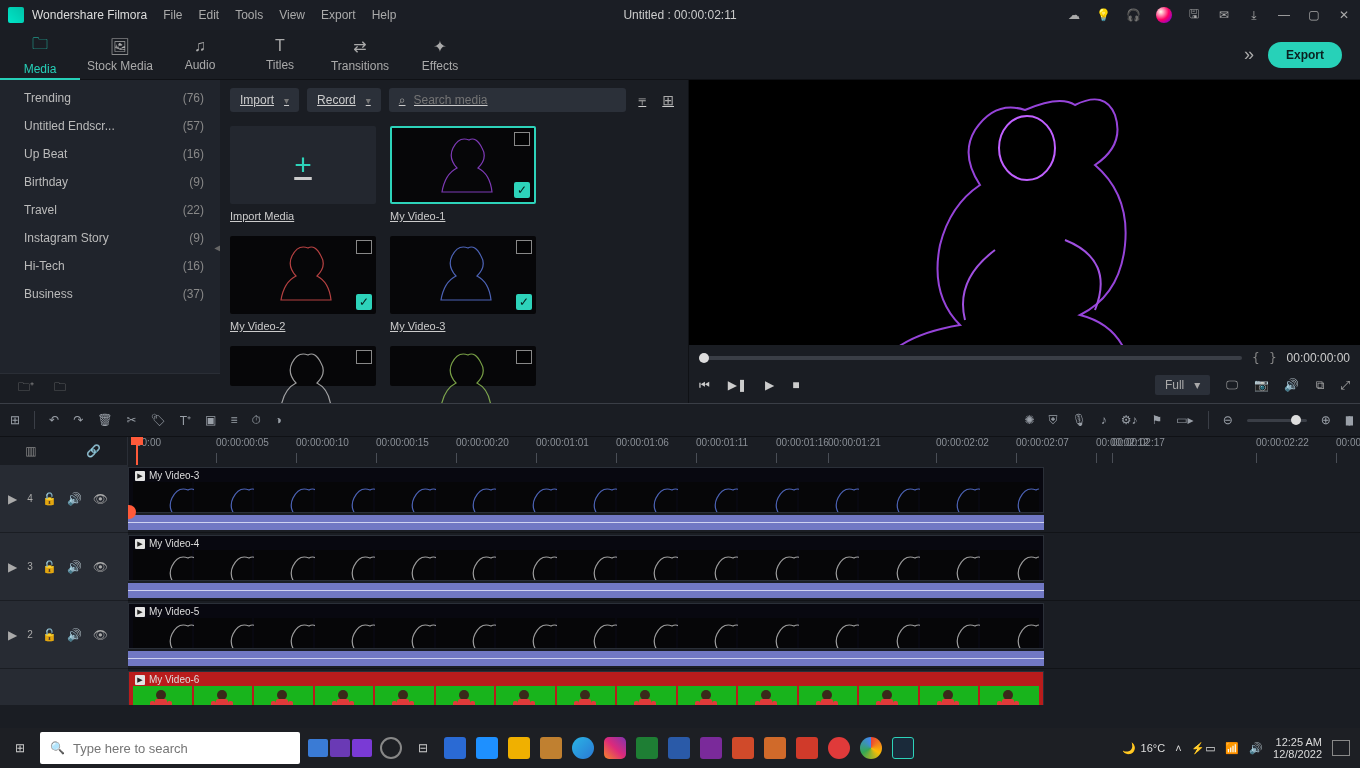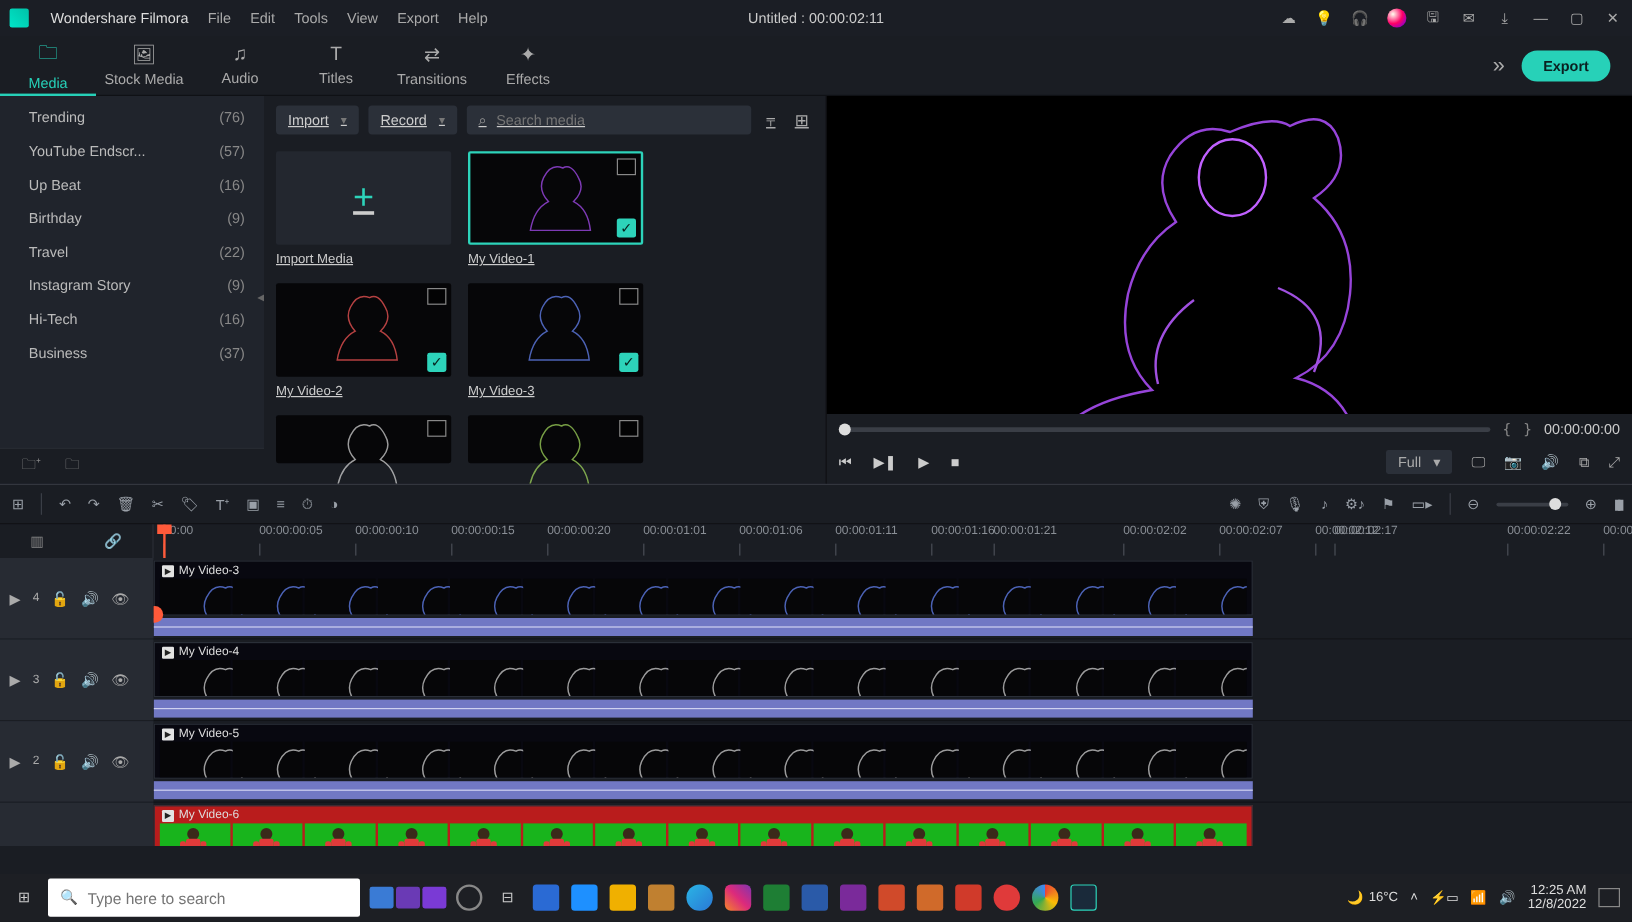--- a/index.html
+++ b/index.html
@@ -1,20 +1,20 @@
 <!DOCTYPE html>
 <html><head>
 <meta charset="utf-8">
 <style>
 * { margin: 0; padding: 0; box-sizing: border-box; font-family: "Segoe UI", Arial, sans-serif; }
 body { width: 1360px; height: 768px; background: #1a1d23; color: #ccc; overflow: hidden; font-size: 12px; }
 
 
 .titlebar { height: 30px; background: #1b1e25; display: flex; align-items: center; padding: 0 8px; position: relative; }
-.logo-area { display: flex; align-items: center; gap: 18px; }
+.logo-area { display: flex; align-items: center; gap: 8px; }
 .logo-ic { width: 16px; height: 16px; background: linear-gradient(45deg, #00e5c8, #00c2a8); border-radius: 2px; }
 .app-name { color: #ddd; font-size: 12px; margin-right: 16px; }
 .menubar { display: flex; gap: 16px; }
 .menubar span { color: #aaa; font-size: 12px; cursor: pointer; }
 .title-center { position: absolute; left: 50%; transform: translateX(-50%); color: #ccc; }
 .title-right { margin-left: auto; display: flex; gap: 14px; align-items: center; }
 .title-right .ic { width: 16px; height: 16px; display: flex; align-items: center; justify-content: center; color: #aaa; cursor: pointer; }
 .bulb { color: #f0c040; }
 .headset { color: #2fd0c0; }
 .orb { width: 16px; height: 16px; border-radius: 50%; background: radial-gradient(circle at 30% 30%, #ffe, #f06, #50f); }
@@ -187,21 +187,21 @@
 
 <div class="mainwrap">
 
   <div class="sidebar">
     <div class="side-list" id="side-list">
         <div class="side-item">
           <span>Trending</span>
           <span class="count">(76)</span>
         </div>
         <div class="side-item">
-          <span>YouTube Endscr...</span>
+          <span>Untitled Endscr...</span>
           <span class="count">(57)</span>
         </div>
         <div class="side-item">
           <span>Up Beat</span>
           <span class="count">(16)</span>
         </div>
         <div class="side-item">
           <span>Birthday</span>
           <span class="count">(9)</span>
         </div>

